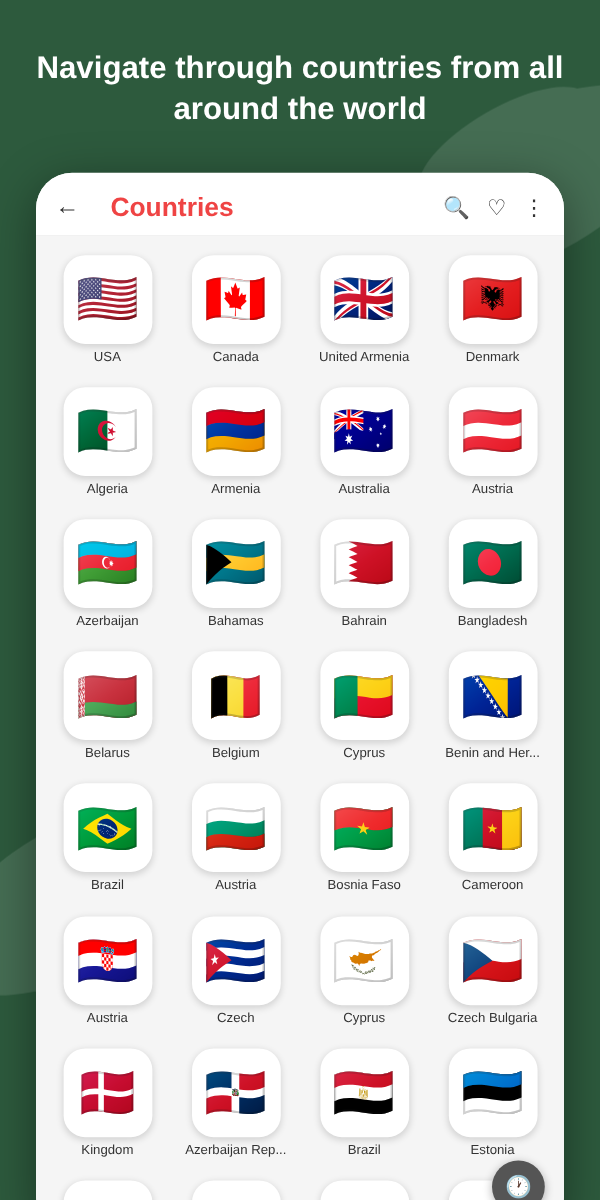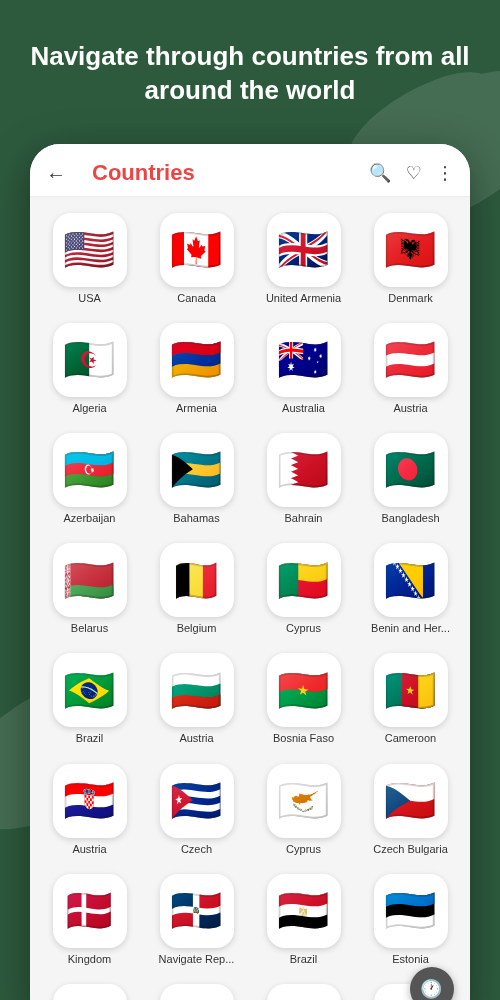--- a/index.html
+++ b/index.html
@@ -253,21 +253,21 @@
       <div class="country-item">
         <div class="flag-icon">🇨🇿</div>
         <div class="country-name">Czech Bulgaria</div>
       </div>
       <div class="country-item">
         <div class="flag-icon">🇩🇰</div>
         <div class="country-name">Kingdom</div>
       </div>
       <div class="country-item">
         <div class="flag-icon">🇩🇴</div>
-        <div class="country-name">Navigate Rep...</div>
+        <div class="country-name">Azerbaijan Rep...</div>
       </div>
       <div class="country-item">
         <div class="flag-icon">🇪🇬</div>
         <div class="country-name">Brazil</div>
       </div>
       <div class="country-item">
         <div class="flag-icon">🇪🇪</div>
         <div class="country-name">Estonia</div>
       </div>
       <div class="country-item">

